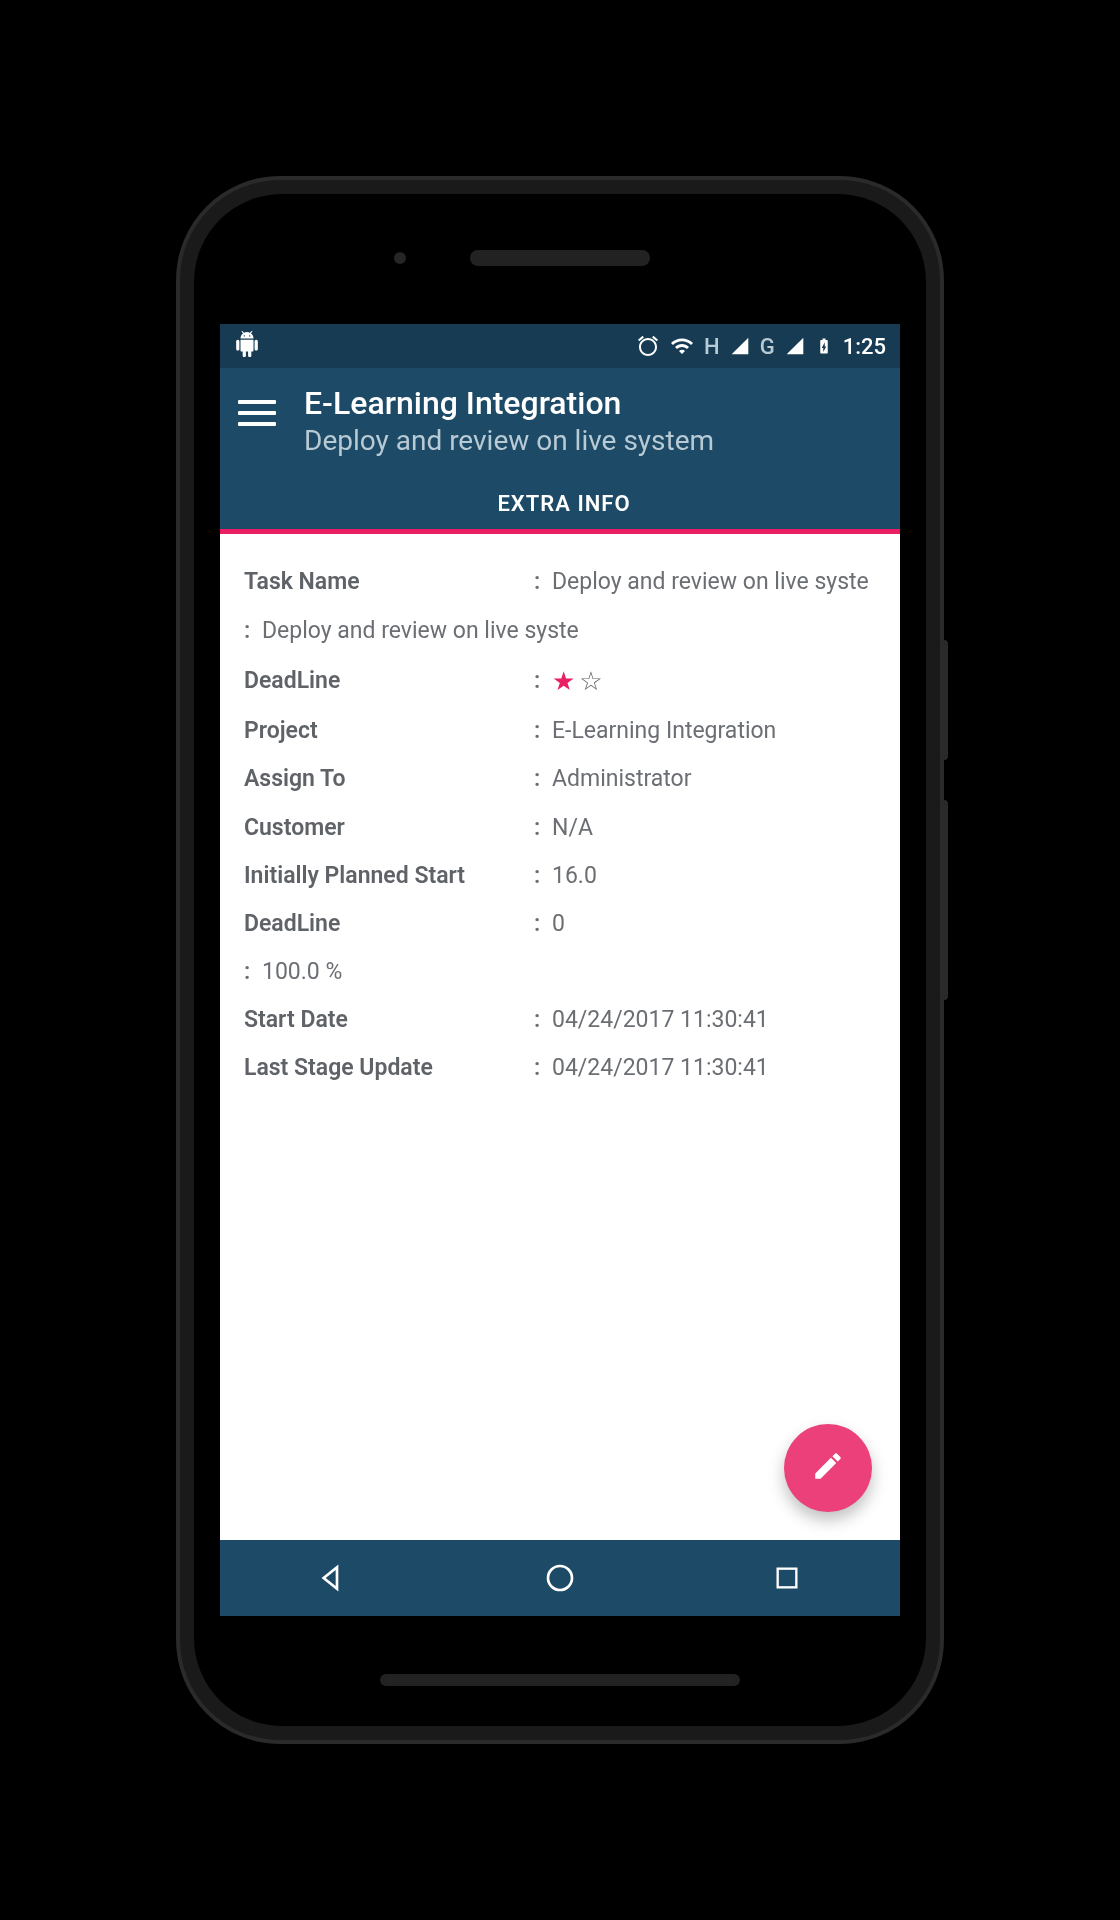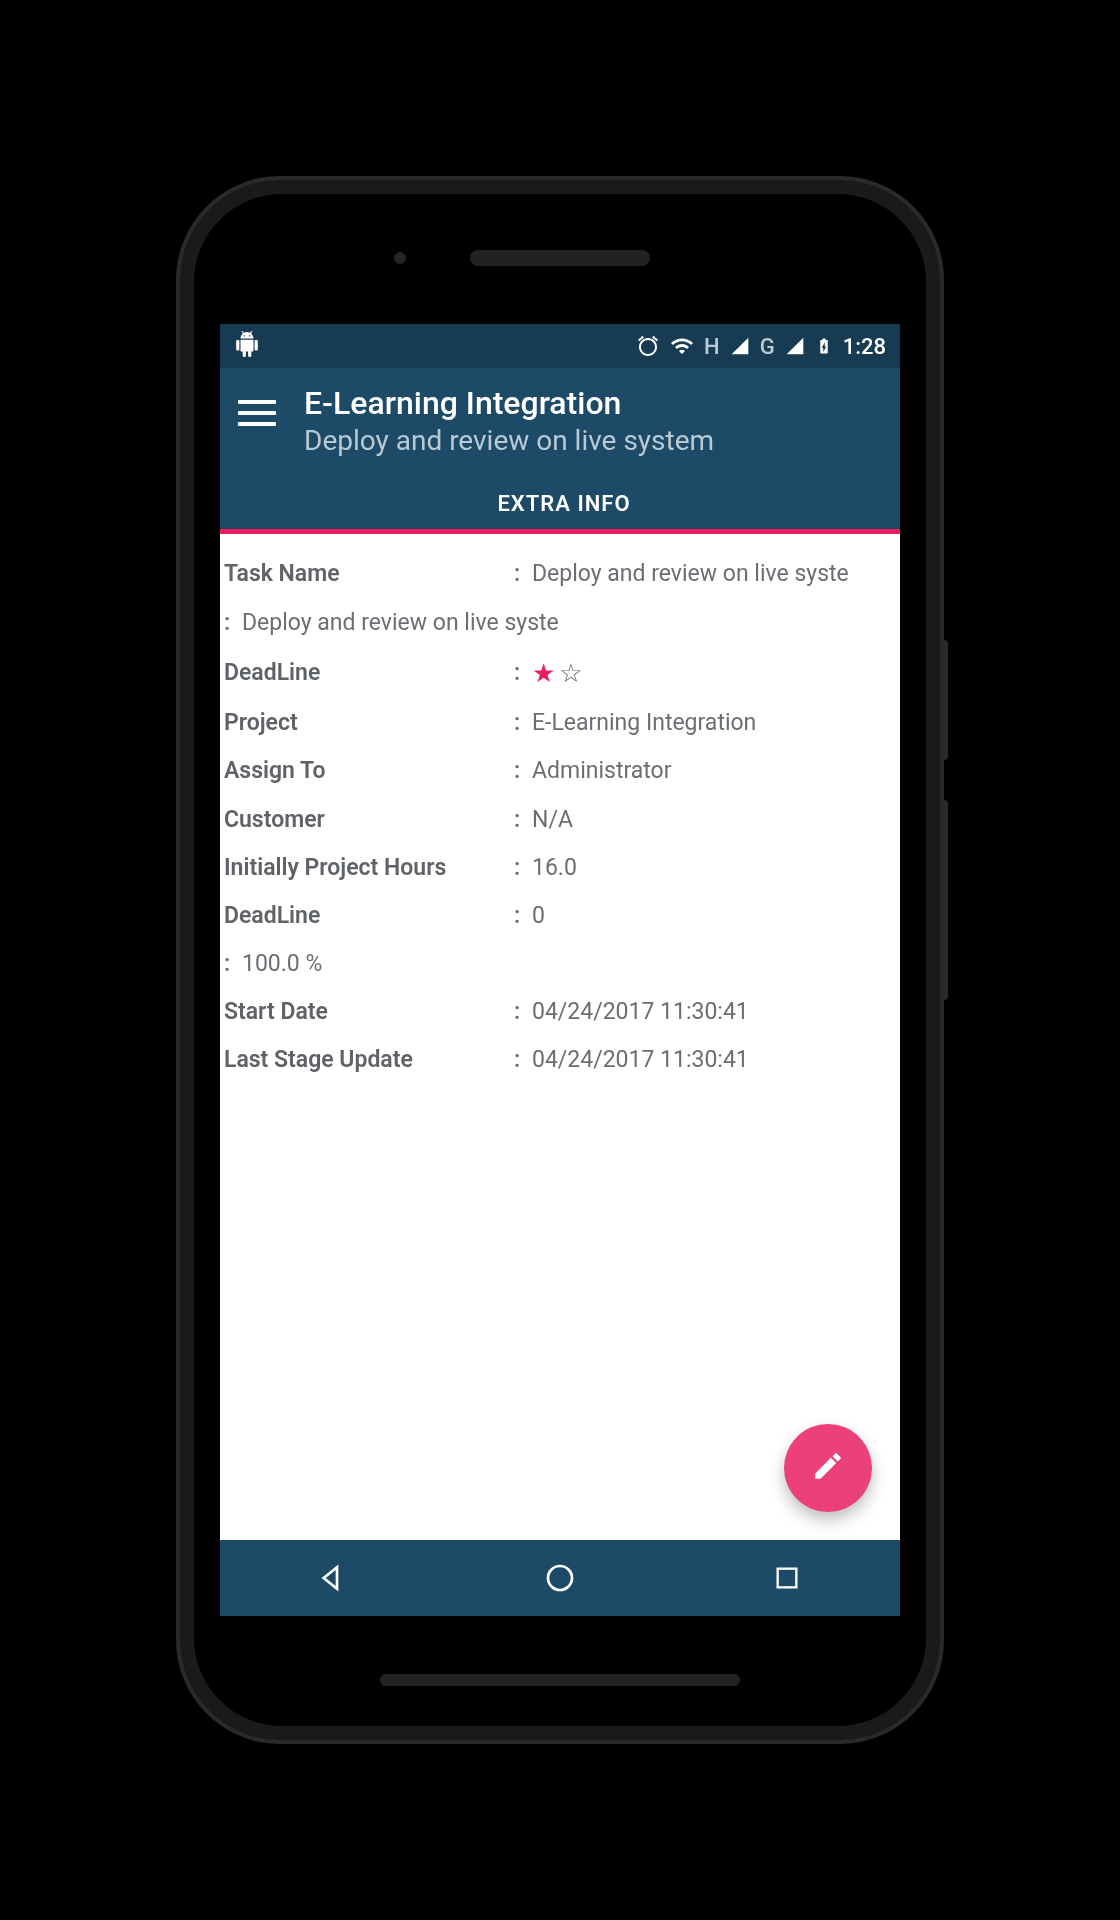--- a/index.html
+++ b/index.html
@@ -143,23 +143,24 @@
 .tab.active::after {
   content: "";
   position: absolute;
   left: 0; right: 0; bottom: 0;
   height: 5px;
   background: #E91E63;
 }
 .content {
   flex: 1;
   background: #fff;
-  padding: 24px 4px;
+  padding: 24px 24px;
   position: relative;
   overflow: hidden;
+  margin-top: 8px;
 }
 .info-row {
   display: flex;
   align-items: center;
   font-size: 23px;
   color: #6b6f74;
   line-height: 1.4;
   margin-bottom: 16px;
   white-space: nowrap;
 }
@@ -252,21 +253,21 @@
           <span class="ico">
             <svg width="20" height="20" viewBox="0 0 24 24" fill="#fff">
                 <path d="M2 22h20V2L2 22z"></path>
               </svg>
           </span>
           <span class="ico">
             <svg width="18" height="24" viewBox="0 0 24 24" fill="#fff">
                 <path d="M15.67 4H14V2h-4v2H8.33C7.6 4 7 4.6 7 5.33v15.33C7 21.4 7.6 22 8.33 22h7.33c.74 0 1.34-.6 1.34-1.33V5.33C17 4.6 16.4 4 15.67 4zM11 20v-5.5H9L13 7v5.5h2L11 20z"></path>
               </svg>
           </span>
-          <span style="font-weight:500;">1:28</span>
+          <span style="font-weight:500;">1:25</span>
         </div>
       </div>
 
       <div class="app-bar">
         <div class="hamburger">
           <span></span>
             <span></span>
             <span></span>
         </div>
         <div>
@@ -308,21 +309,21 @@
           <span class="info-label">Assign To</span>
           <span class="info-sep">:</span>
           <span class="info-value">Administrator</span>
         </div>
         <div class="info-row">
           <span class="info-label">Customer</span>
           <span class="info-sep">:</span>
           <span class="info-value">N/A</span>
         </div>
         <div class="info-row">
-          <span class="info-label">Initially Project Hours</span>
+          <span class="info-label">Initially Planned Start</span>
           <span class="info-sep">:</span>
           <span class="info-value">16.0</span>
         </div>
         <div class="info-row">
           <span class="info-label">DeadLine</span>
           <span class="info-sep">:</span>
           <span class="info-value">0</span>
         </div>
         <div class="info-row">
           <span class="info-sep">:</span>

